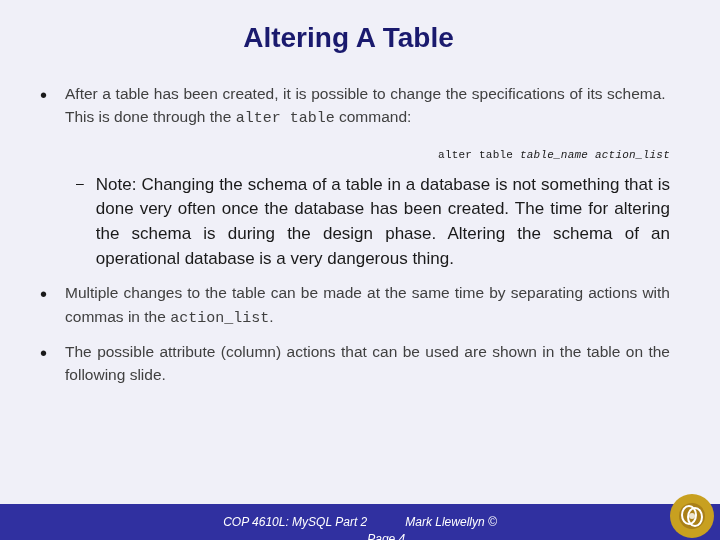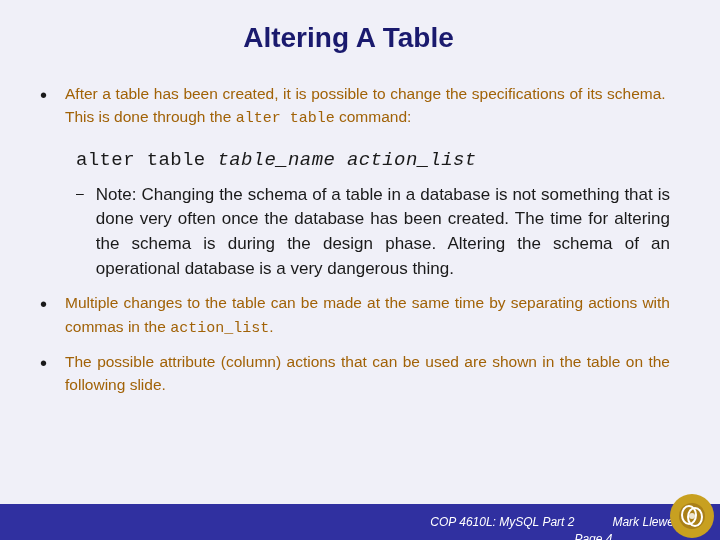--- a/index.html
+++ b/index.html
@@ -51,36 +51,37 @@
     .bullet-dot {
       font-size: 20px;
       color: #1a1a1a;
       margin-right: 18px;
       margin-top: 2px;
       flex-shrink: 0;
     }
 
     .bullet-text {
       font-size: 15.5px;
-      color: #a16207;
+      color: #404040;
       line-height: 1.5;
       text-align: justify;
     }
 
     .mono {
       font-family: 'Courier New', Courier, monospace;
       font-size: 15px;
     }
 
     .code-block {
       font-family: 'Courier New', Courier, monospace;
-      font-size: 19px;
+      font-size: 11px;
       color: #1a1a1a;
       margin: 8px 0 8px 36px;
       letter-spacing: 0.02em;
+      text-align: right;
     }
 
     .code-block .italic-part {
       font-style: italic;
     }
 
     .note-section {
       display: flex;
       align-items: flex-start;
       margin: 4px 0 10px 36px;
@@ -98,21 +99,21 @@
       font-size: 17px;
       color: #1a1a1a;
       line-height: 1.45;
       text-align: justify;
     }
 
     .slide-footer {
       background: #3030a0;
       display: flex;
       align-items: center;
-      justify-content: flex-end;
+      justify-content: center;
       padding: 6px 16px;
       height: 36px;
     }
 
     .footer-left {
       font-size: 12px;
       color: #ffffff;
       font-style: italic;
     }
 

